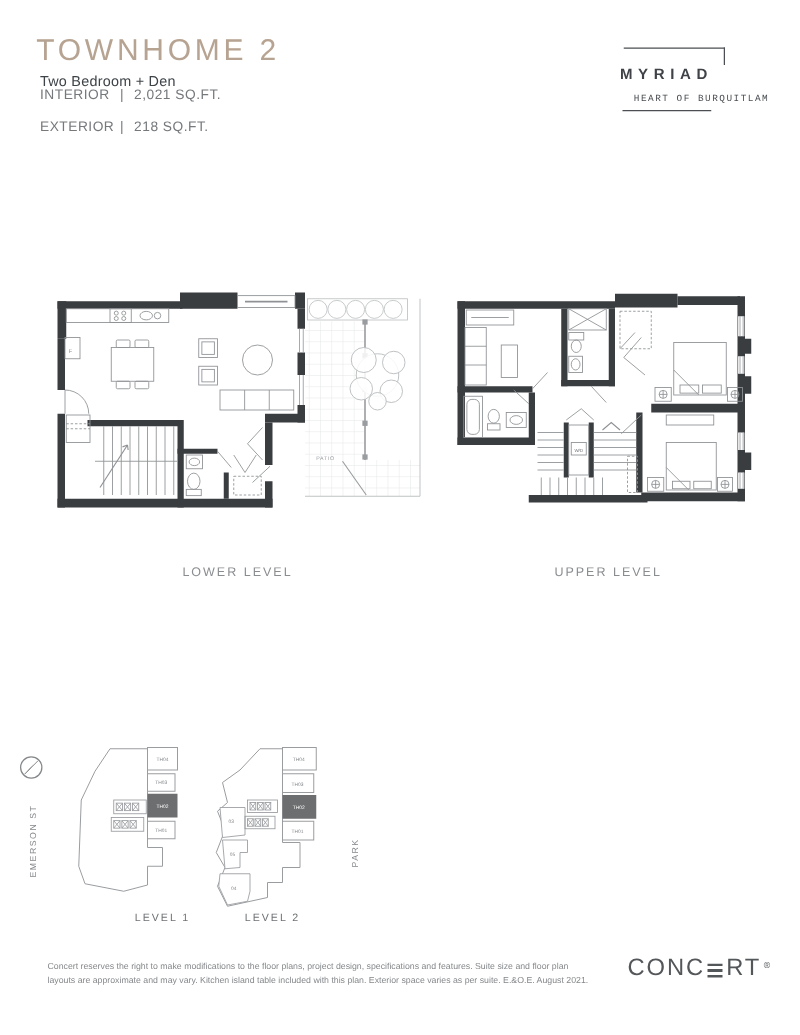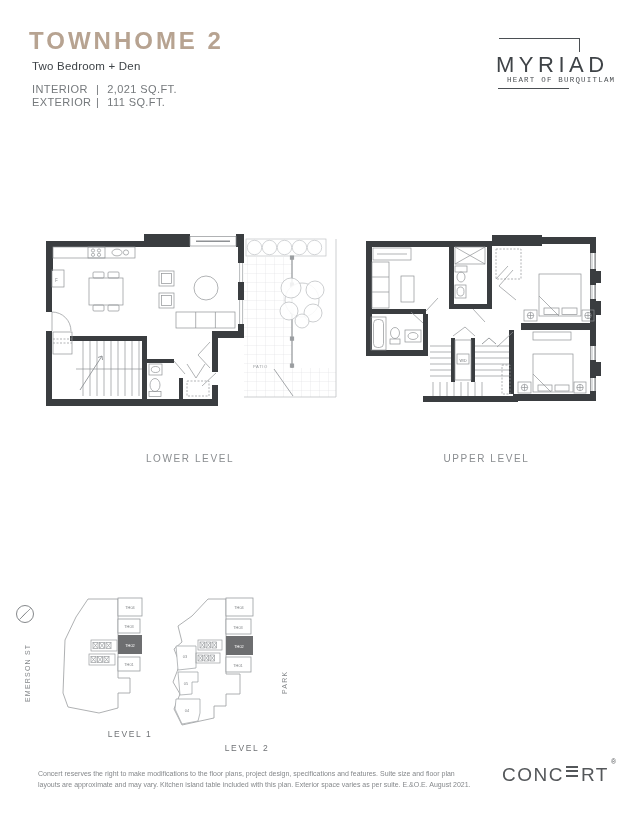--- a/index.html
+++ b/index.html
@@ -1,42 +1,42 @@
 <!DOCTYPE html>
 <html><head>
 <meta charset="utf-8">
 <style>
   html,body{margin:0;padding:0;background:#ffffff;}
   #page{position:relative;width:640px;height:828px;background:#ffffff;overflow:hidden;
         font-family:"Liberation Sans",sans-serif;}
   .abs{position:absolute;}
   
-  .title{left:29px;top:27px;font-size:24px;font-weight:700;letter-spacing:3px;color:#b7a391;}
+  .title{left:29px;top:27px;font-size:24px;font-weight:400;letter-spacing:3px;color:#b7a391;}
   .subtitle{left:32px;top:60px;font-size:11.5px;font-weight:normal;color:#3e4347;letter-spacing:.2px;}
   .arealine{left:32px;font-size:11px;color:#75797c;letter-spacing:.4px;display:flex;}
   .arealine .lbl{display:inline-block;width:64px;}
   .arealine .sep{display:inline-block;margin:0 8px 0 0;}
-  .int{top:83px;} .ext{top:96px;align-items:center;}
+  .int{top:70px;} .ext{top:96px;align-items:center;}
   
   .brand-bracket{left:499px;top:38px;width:80px;height:13px;border-top:1px solid #4b4f53;border-right:1px solid #4b4f53;}
-  .brand-name{left:496px;top:52px;font-size:22px;letter-spacing:4.5px;color:#3f4347;font-weight:400;}
+  .brand-name{left:496px;top:52px;font-size:12px;letter-spacing:4.5px;color:#3f4347;font-weight:700;}
   .brand-tag{left:507px;top:76px;font-size:7.5px;letter-spacing:1.2px;color:#4b4f53;font-family:Liberation Mono, monospace;}
   .brand-rule{left:498px;top:88px;width:71px;border-top:1px solid #4b4f53;height:0;}
   
   .planlabel{font-size:10px;letter-spacing:1.6px;color:#8a8d90;text-align:center;top:453px;}
   .lowerlabel{left:40px;width:300px;}
   .upperlabel{left:363px;width:247px;}
   .levellabel{font-size:8.5px;letter-spacing:1.6px;color:#6f7275;text-align:center;top:729px;}
-  .lvl1{left:55px;width:150px;text-align:center;} .lvl2{left:184px;width:126px;margin-top:14px;}
+  .lvl1{left:55px;width:150px;text-align:center;} .lvl2{left:155px;width:126px;}
   .vtext{font-size:7px;letter-spacing:1.2px;color:#85888b;transform:rotate(-90deg);transform-origin:0 0;white-space:nowrap;}
   .emerson{left:24px;top:702px;}
   .park{left:281px;top:694px;}
   
   .disclaimer{left:38px;top:768px;width:440px;font-size:7px;line-height:11px;color:#85888b;}
-  .concert{left:502px;top:764px;font-size:19px;letter-spacing:1.5px;color:#54575a;font-weight:500;display:flex;align-items:flex-start;}
+  .concert{left:502px;top:764px;font-size:19px;letter-spacing:1.5px;color:#54575a;font-weight:500;display:flex;align-items:center;}
   .ebars{display:inline-block;width:12px;height:11px;margin:2px 3px 0 2px;
          background:linear-gradient(to bottom,#54575a 0 2px,transparent 2px 4.5px,#54575a 4.5px 6.5px,transparent 6.5px 9px,#54575a 9px 11px);}
   .reg{font-size:7px;vertical-align:top;margin:-6px 0 0 2px;}
   svg{display:block;}
   text{font-family:"Liberation Sans",sans-serif;}
 </style>
 </head>
 <body>
 
 <div id="page">
@@ -44,21 +44,21 @@
   <div class="abs title">TOWNHOME 2</div>
   <div class="abs subtitle">Two Bedroom + Den</div>
   <div class="abs arealine int">
     <span class="lbl">INTERIOR</span>
     <span class="sep">|</span>
     <span>2,021 SQ.FT.</span>
   </div>
   <div class="abs arealine ext">
     <span class="lbl">EXTERIOR</span>
     <span class="sep">|</span>
-    <span>111 SQ.FT.</span>
+    <span>218 SQ.FT.</span>
   </div>
 
   <div class="abs brand-bracket"></div>
   <div class="abs brand-name">MYRIAD</div>
   <div class="abs brand-tag">HEART OF BURQUITLAM</div>
   <div class="abs brand-rule"></div>
 
   <svg class="abs" style="left:40px;top:228px" width="300" height="192" viewBox="0 0 300 192">
     <defs>
       <pattern id="grid" width="9" height="9" patternUnits="userSpaceOnUse">

